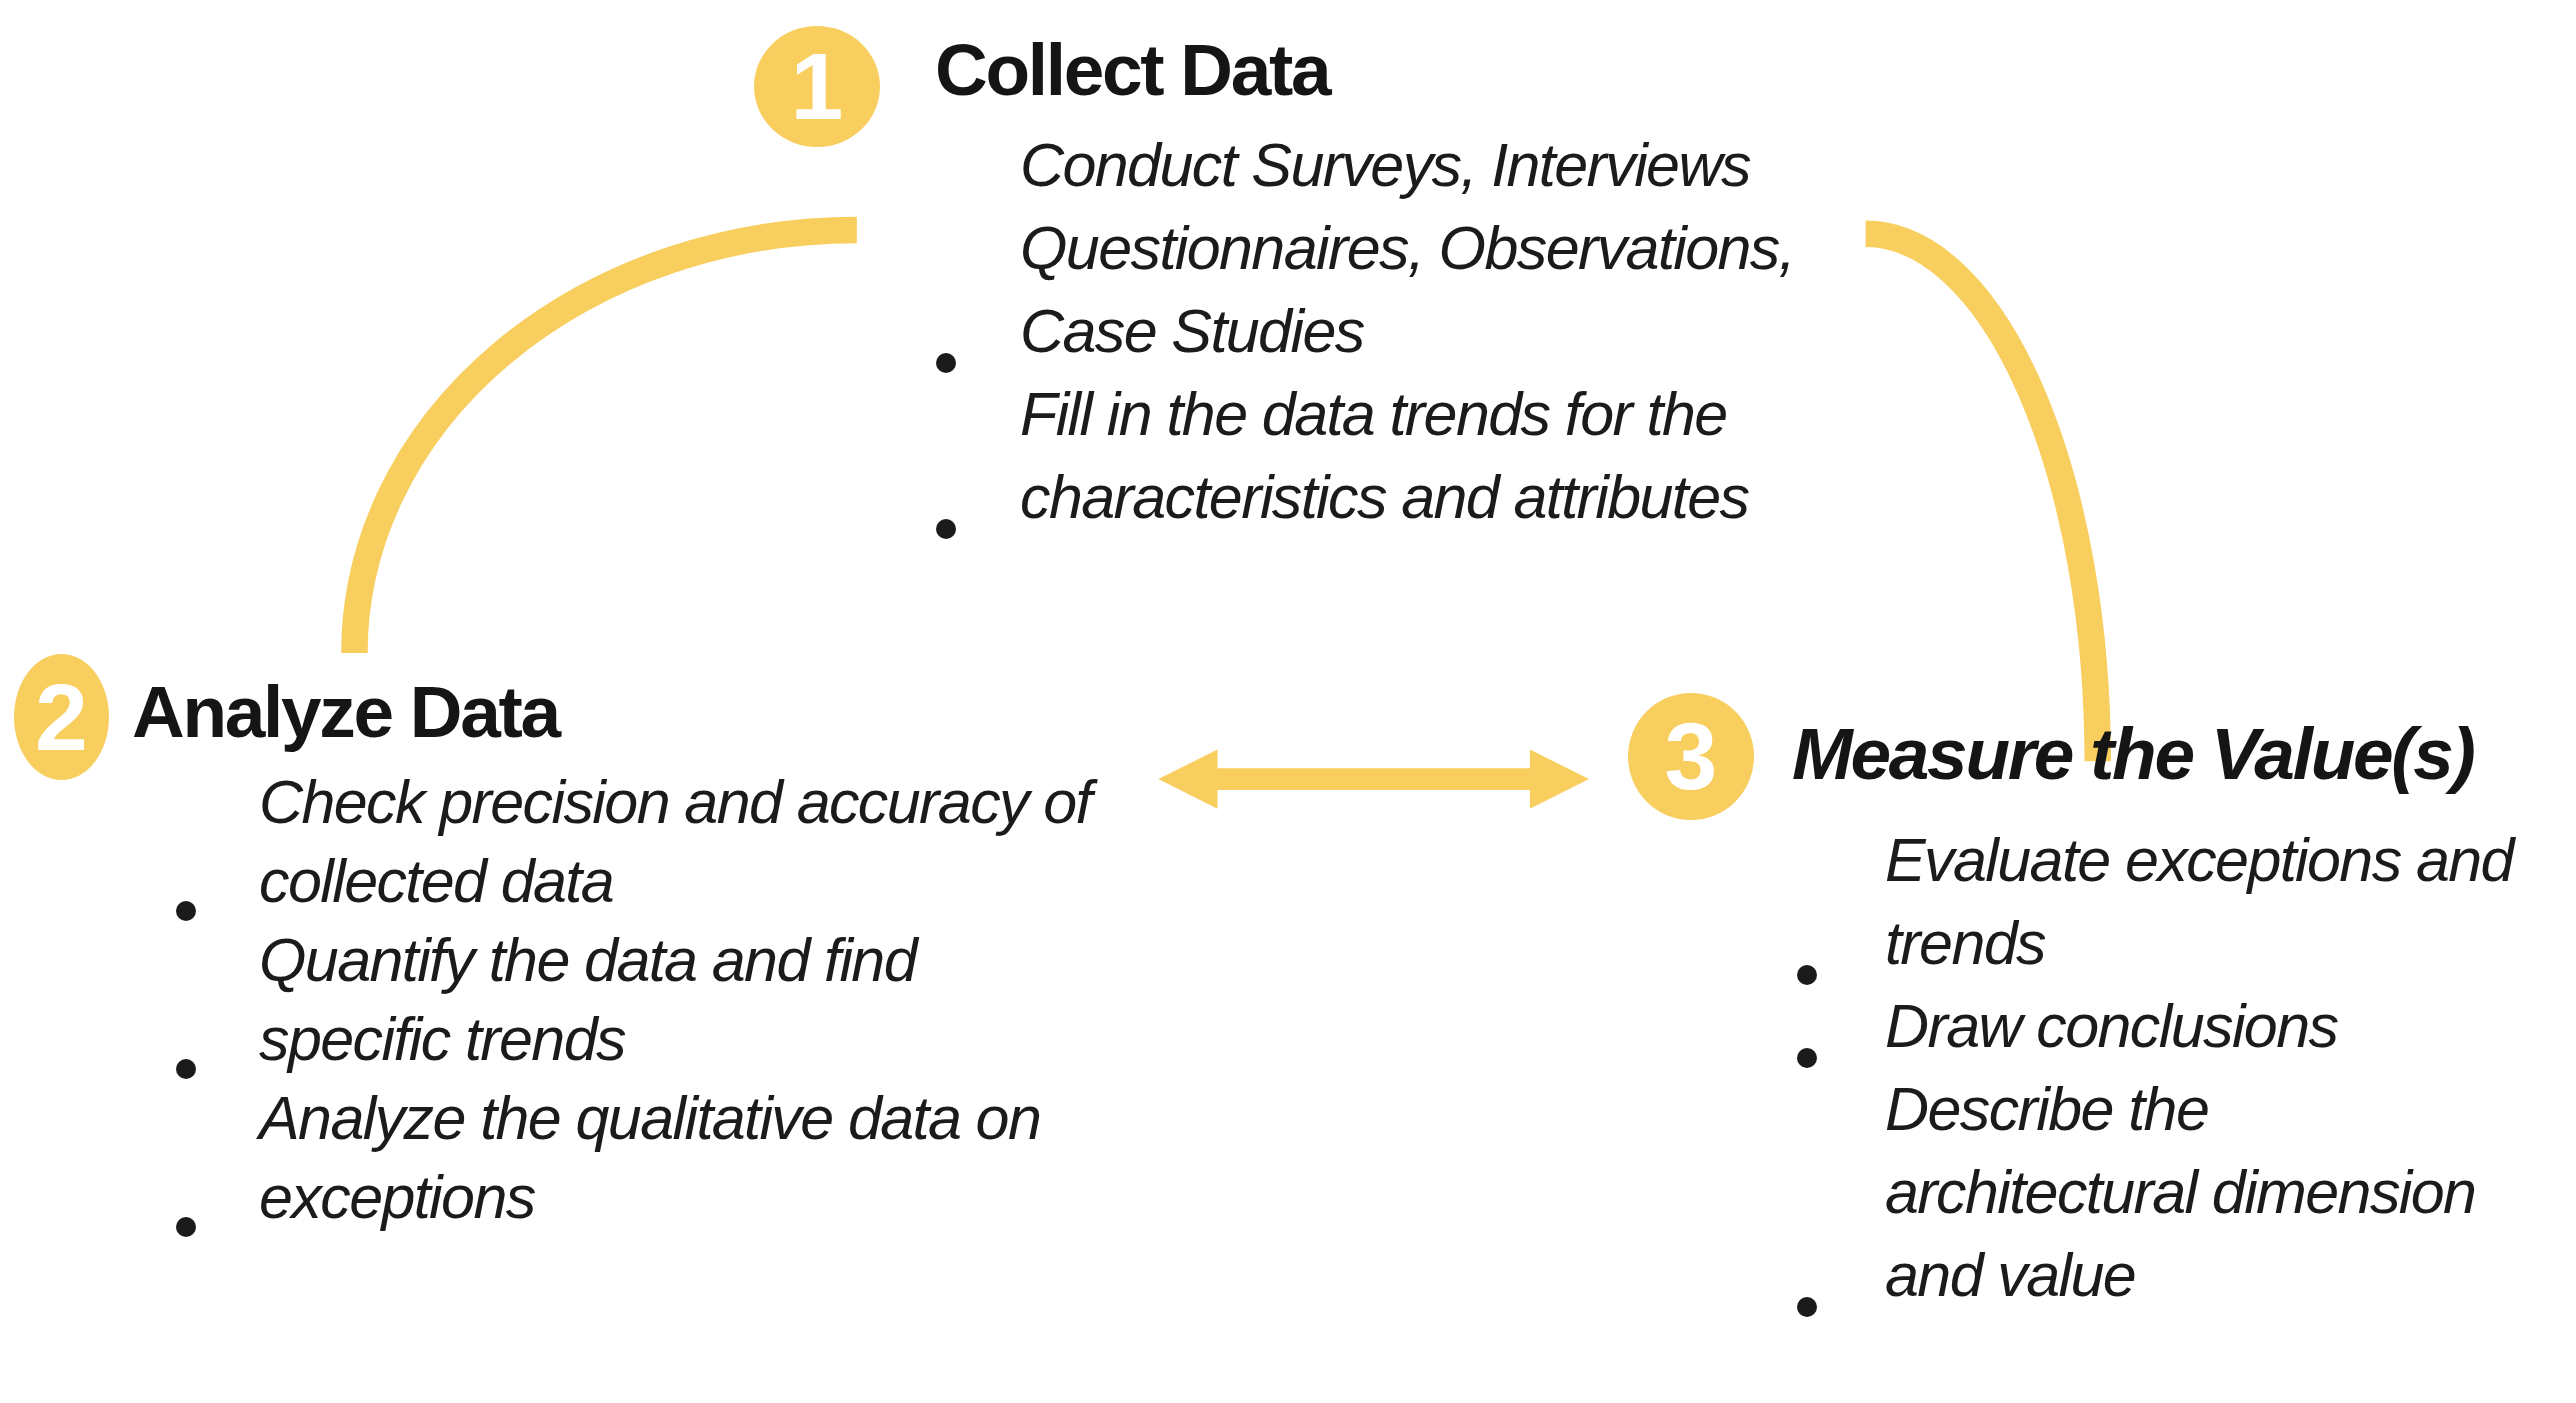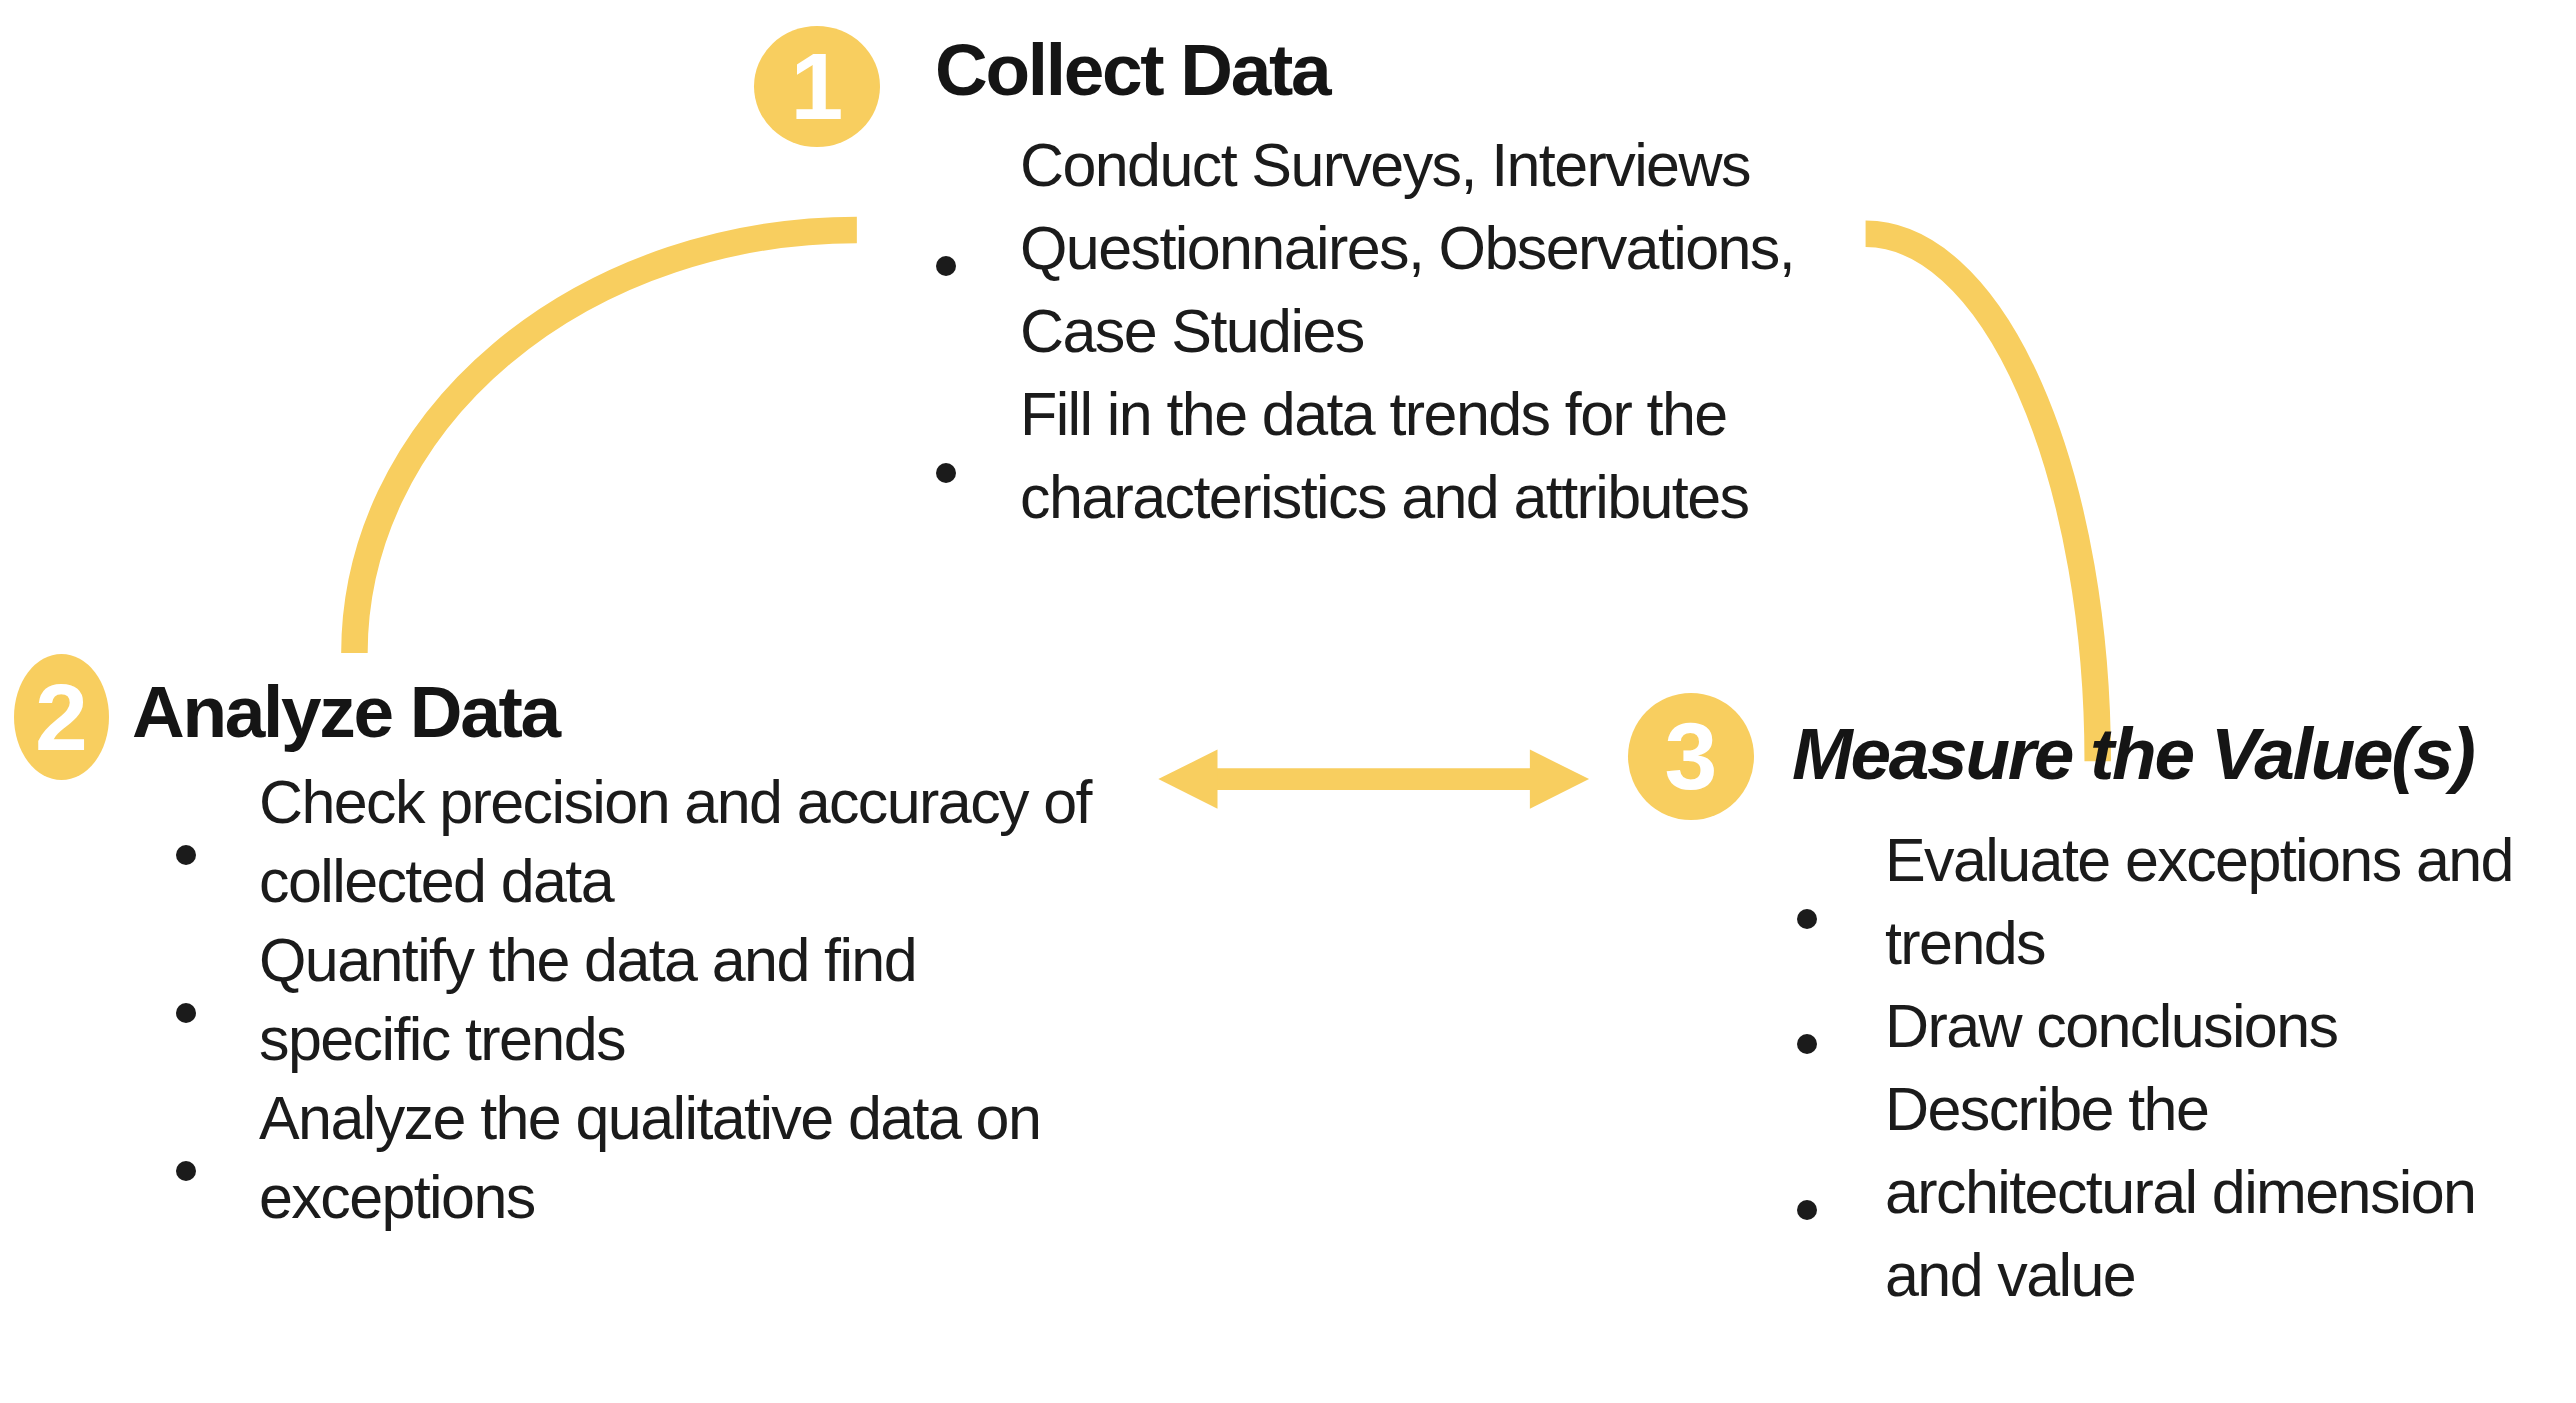--- a/index.html
+++ b/index.html
@@ -28,21 +28,21 @@
     position:absolute;
     margin:0;
     font-size:73px;
     font-weight:bold;
     letter-spacing:-2.3px;
     line-height:1;
     color:#151515;
     white-space:nowrap;
   }
   .bullets{position:absolute;}
-  .bullet{display:flex;align-items:center;}
+  .bullet{display:flex;align-items:flex-end;font-style:italic;}
   .dot{
     flex:0 0 auto;
     width:20px;height:20px;
     border-radius:50%;
     background:#1b1b1b;
   }
   .btext{
     display:block;
     white-space:pre-line;
     color:#1b1b1b;

